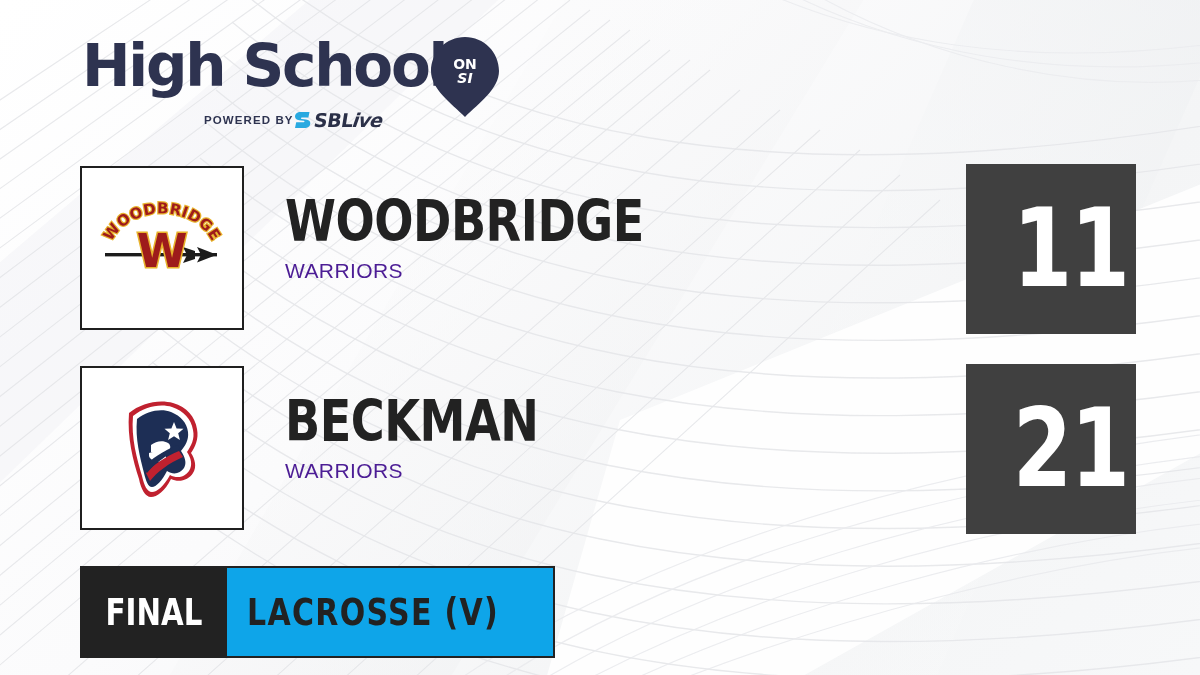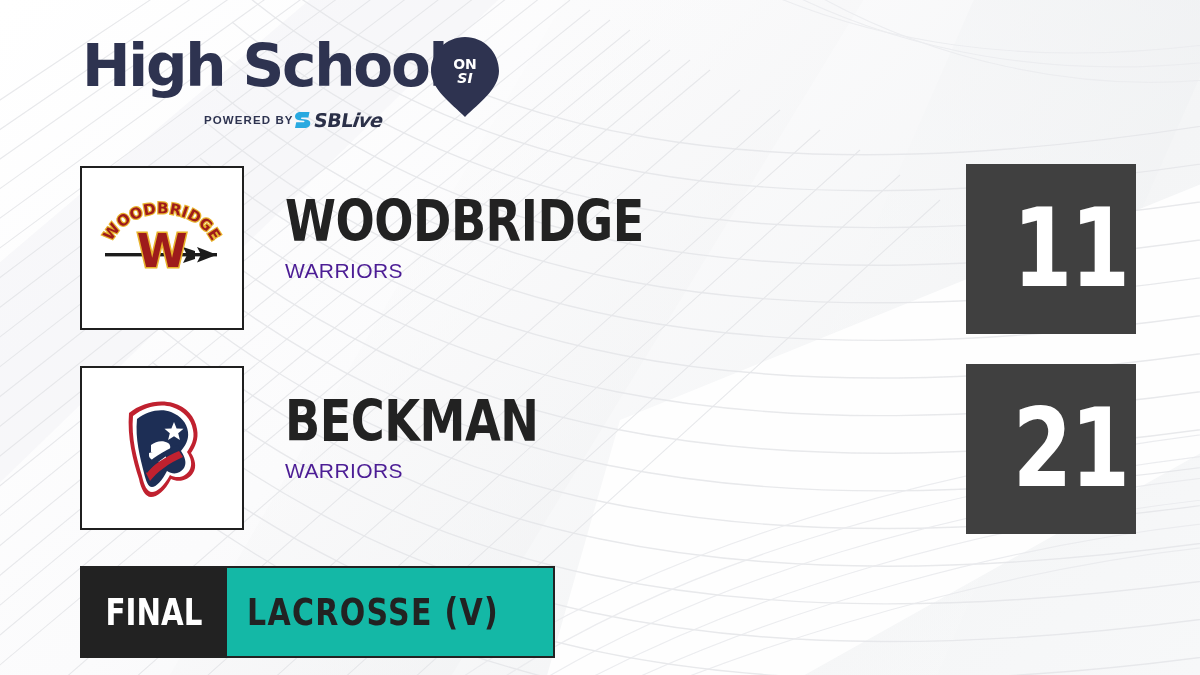--- a/index.html
+++ b/index.html
@@ -210,21 +210,21 @@
   .status-final-text {
     color: #ffffff;
     font-size: 37px;
     line-height: 37px;
     font-weight: 700;
     letter-spacing: 0px;
     font-family: "DejaVu Sans Condensed", "Liberation Sans Narrow", "Liberation Sans", sans-serif;
     transform: scaleX(0.88);
   }
   .status-sport {
-    background: #14b8a6;
+    background: #0ea5e9;
     border: 2px solid #222222;
     border-left: none;
     display: flex;
     align-items: center;
     padding: 0 26px 0 20px;
     box-sizing: border-box;
   }
   .status-sport-text {
     color: #222222;
     font-size: 37px;

